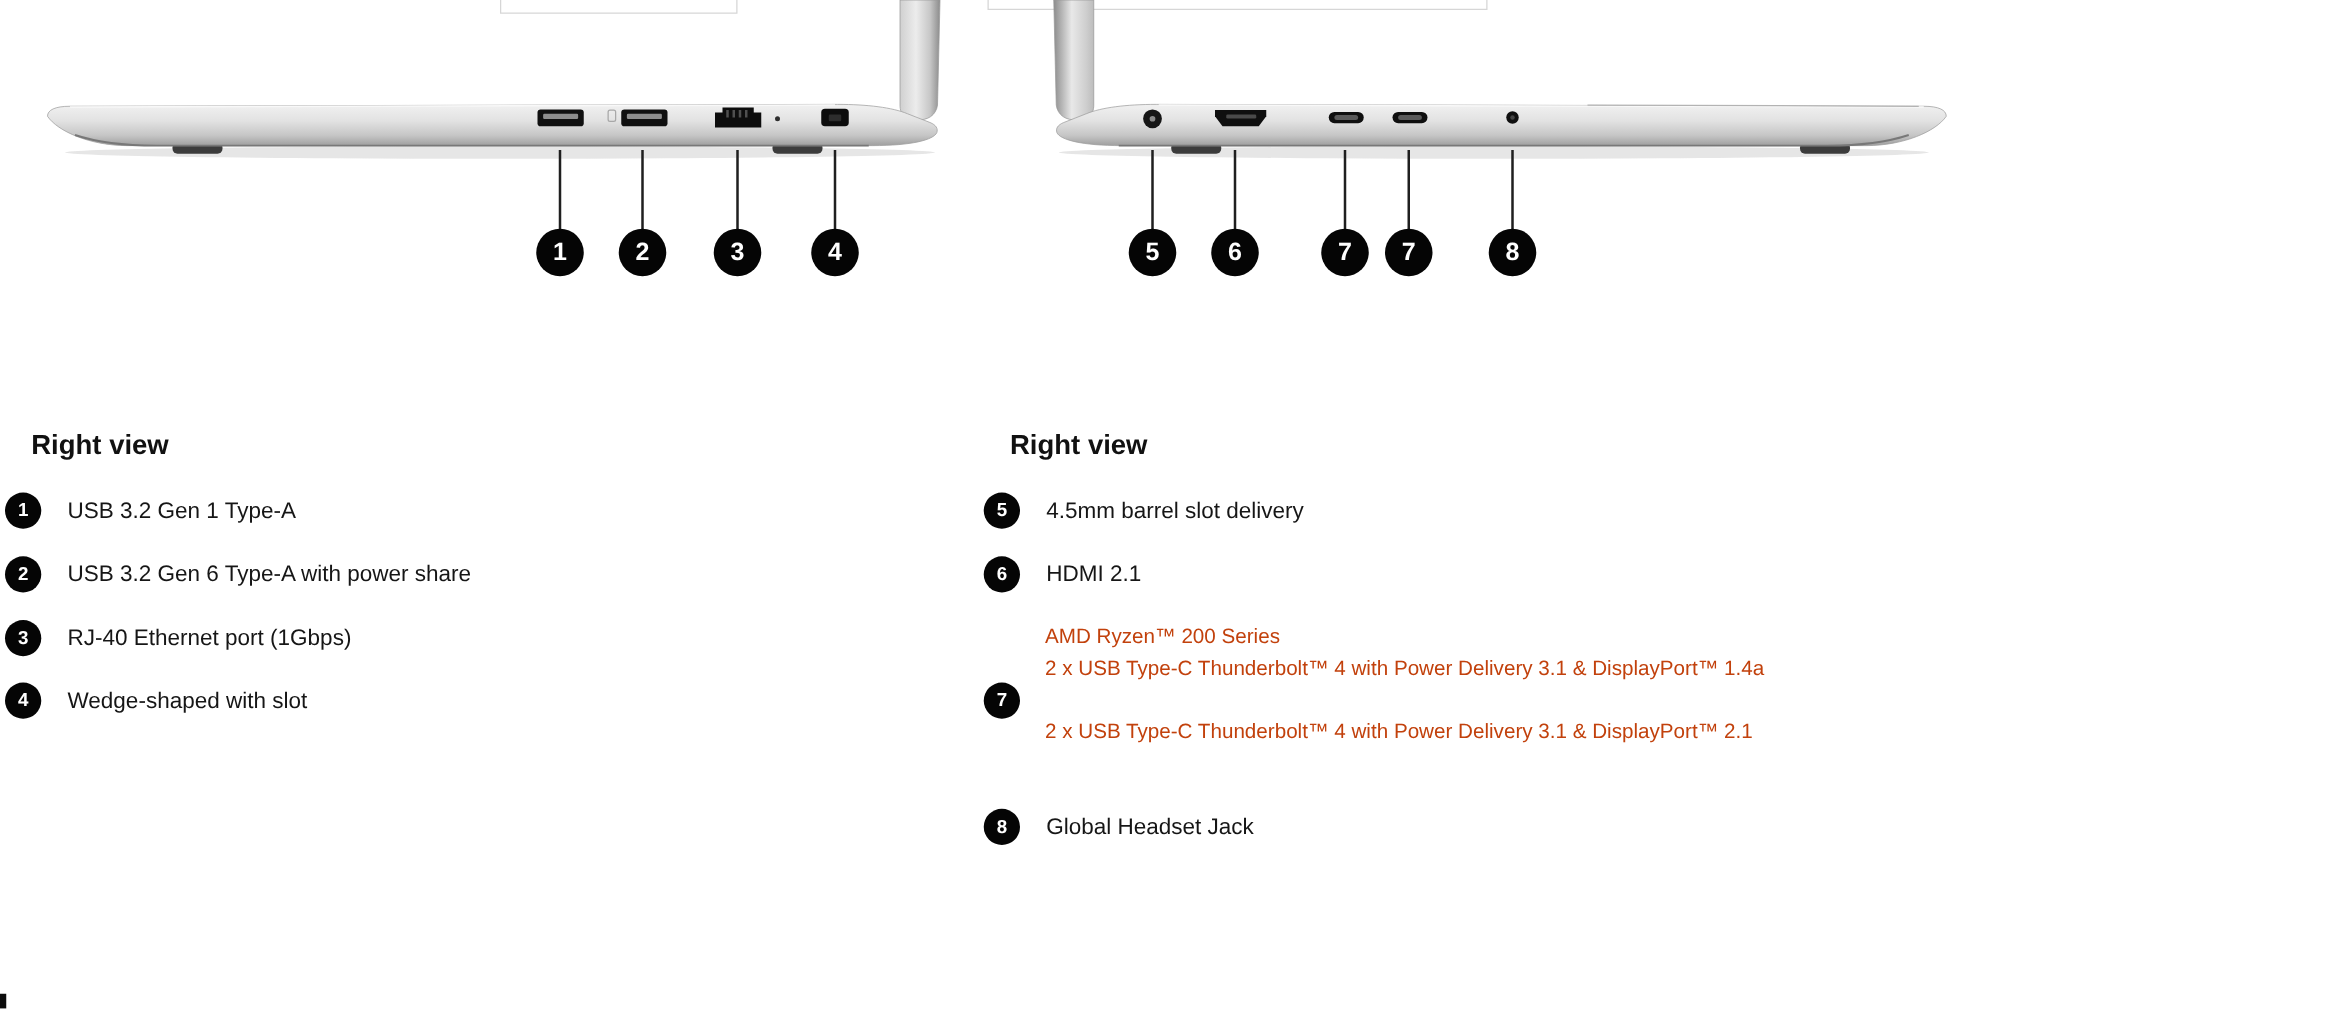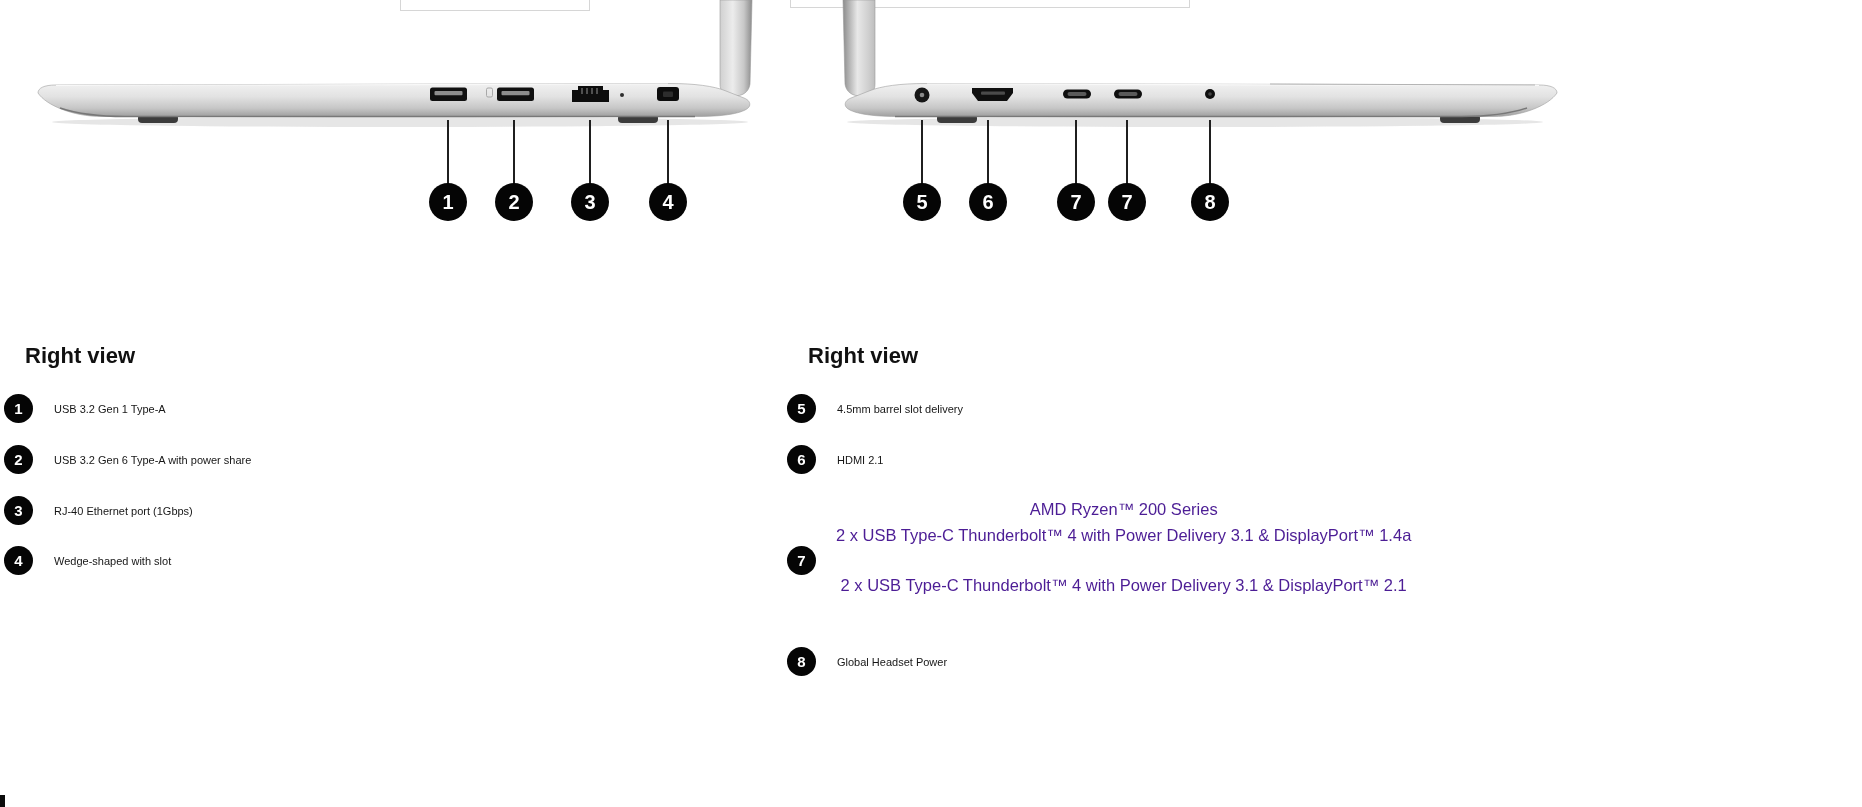--- a/index.html
+++ b/index.html
@@ -21,23 +21,23 @@
   }
 
   .view-heading { position:absolute; font-size:22px; font-weight:700; color:#111; line-height:20px; }
 
   .list-row { position:absolute; display:flex; align-items:center; }
   .list-num {
     width:29px; height:29px; border-radius:50%; background:#050505; color:#fff;
     display:flex; align-items:center; justify-content:center;
     font-size:15px; font-weight:700; flex:0 0 29px;
   }
-  .list-label { font-size:11px; color:#161616; margin-left:21px; white-space:nowrap; }
-
-  .multi-block { position:absolute; font-size:16.5px; color:#4c1d95;text-align:center; }
+  .list-label { font-size:18px; color:#161616; margin-left:21px; white-space:nowrap; }
+
+  .multi-block { position:absolute; font-size:16.5px; color:#c2410c; }
   .multi-block .ln { line-height:25.5px; white-space:nowrap; }
   .multi-block .gap { height:25px; }
 
   .corner-artifact { position:absolute; left:0; top:795px; width:5px; height:12px; background:#0c0c0c; }
 </style>
 </head>
 <body>
 
 <div class="canvas">
 
@@ -205,18 +205,18 @@
     <div class="ln">AMD Ryzen™ 200 Series</div>
     <div class="ln">2 x USB Type-C Thunderbolt™ 4 with Power Delivery 3.1 &amp; DisplayPort™ 1.4a</div>
     <div class="gap"></div>
     <div class="ln">2 x USB Type-C Thunderbolt™ 4 with Power Delivery 3.1 &amp; DisplayPort™ 2.1</div>
   </div>
 
   <div class="list-row" style="left:787px; top:647px">
     <div class="list-num">
         <span>8</span>
       </div>
-    <div class="list-label">Global Headset Power</div>
+    <div class="list-label">Global Headset Jack</div>
   </div>
 
   <div class="corner-artifact"></div>
 
 </div>
 
 </body></html>

